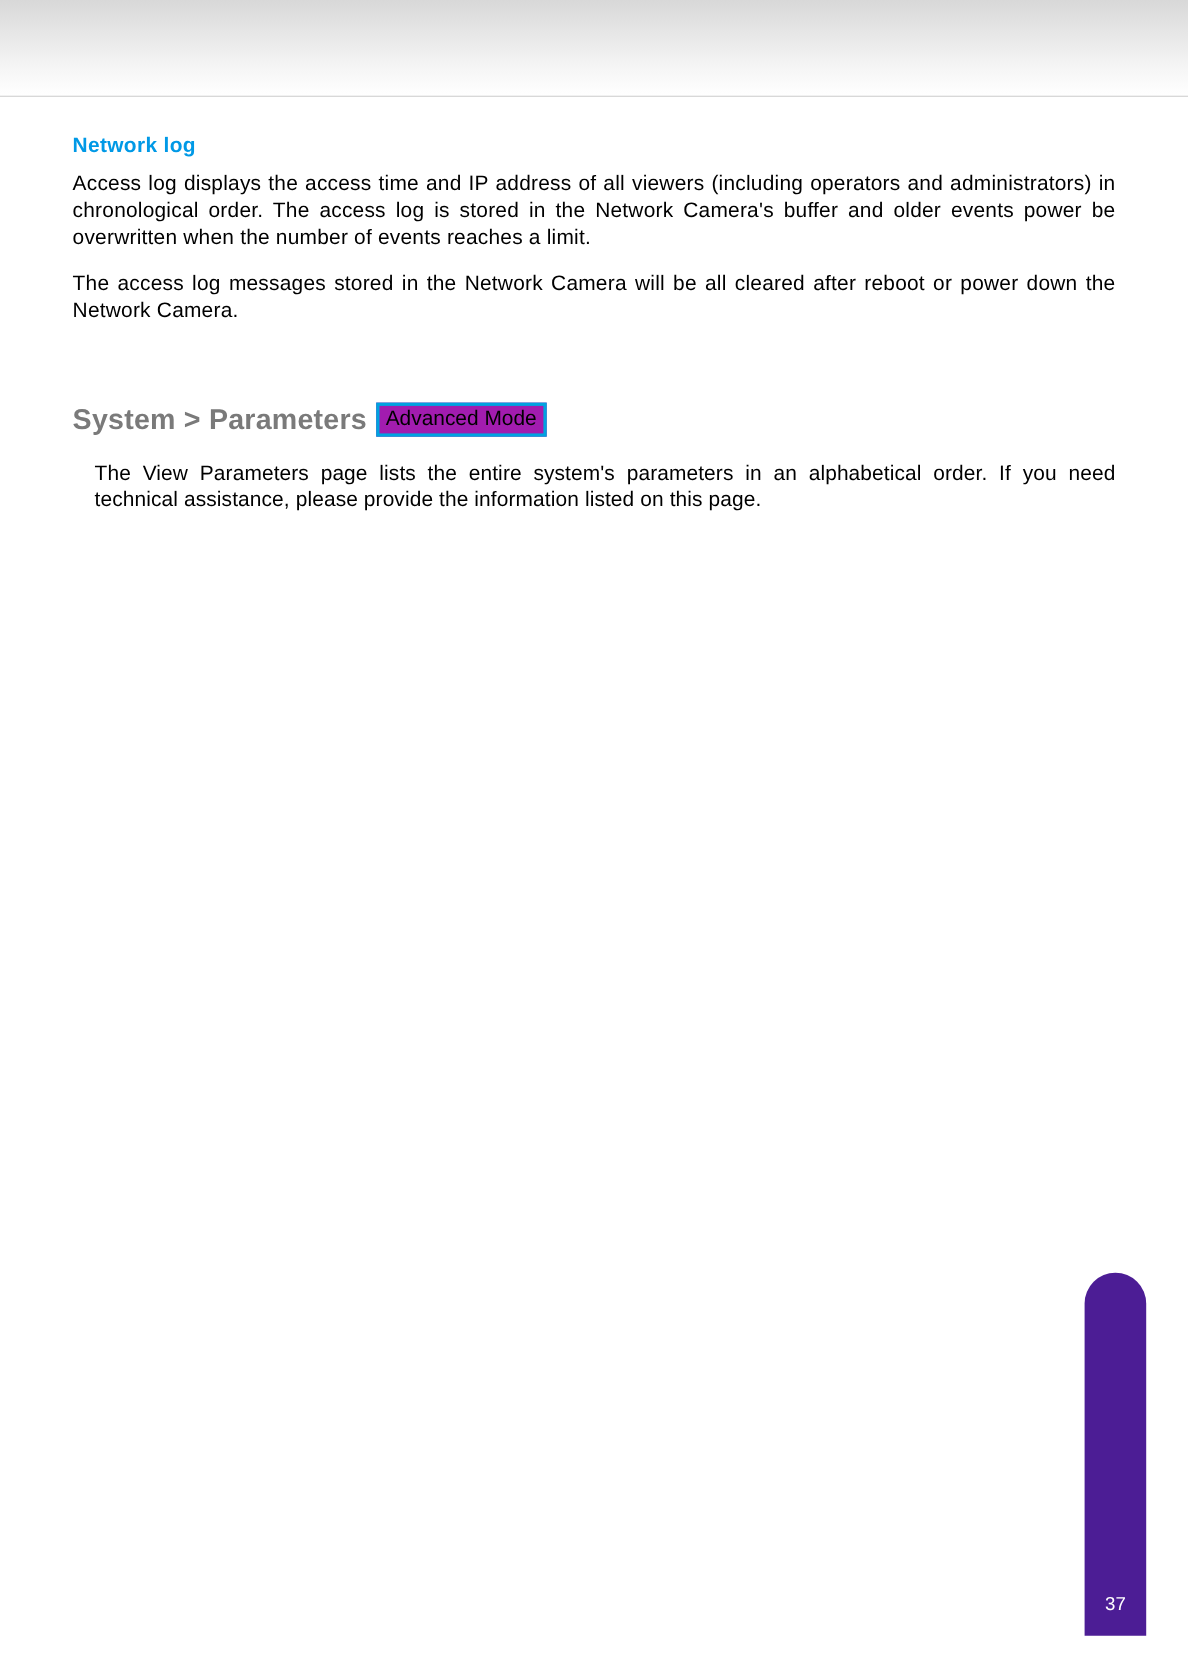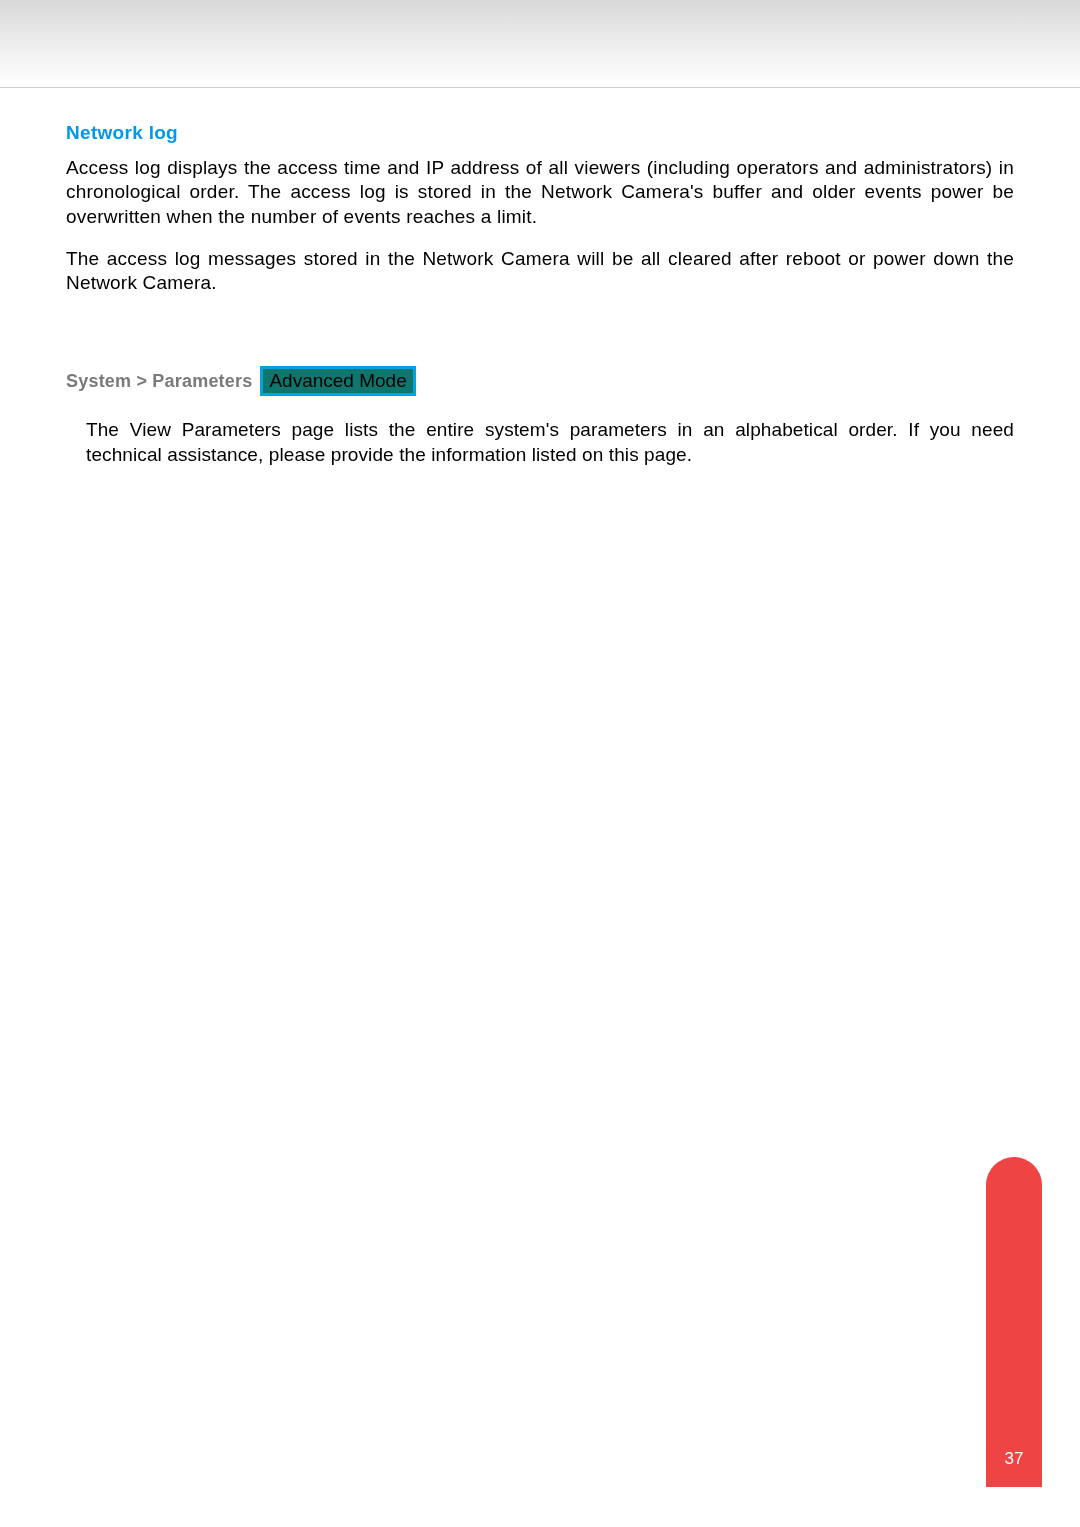--- a/index.html
+++ b/index.html
@@ -38,42 +38,42 @@
     letter-spacing: 0.2px;
   }
   .breadcrumb-section {
     margin-top: 70px;
     margin-bottom: 22px;
     display: flex;
     align-items: center;
   }
   .breadcrumb-heading {
     color: #7a7a7a;
-    font-size: 18px;
+    font-size: 26px;
     font-weight: bold;
     margin: 0 8px 0 0;
     letter-spacing: 0.2px;
   }
   .mode-badge {
     display: inline-block;
     border: 3px solid #00a3e0;
-    background: #0f766e;
+    background: #a21caf;
     color: #000000;
     font-size: 19px;
     padding: 2px 6px 2px 6px;
     font-weight: normal;
     line-height: 1.1;
   }
   .page-tab {
     position: absolute;
     right: 38px;
     bottom: 40px;
     width: 56px;
     height: 330px;
-    background: #ef4444;
+    background: #4c1d95;
     border-top-left-radius: 28px;
     border-top-right-radius: 28px;
   }
   .page-number {
     position: absolute;
     right: 0;
     bottom: 18px;
     width: 100%;
     text-align: center;
     font-size: 17px;

